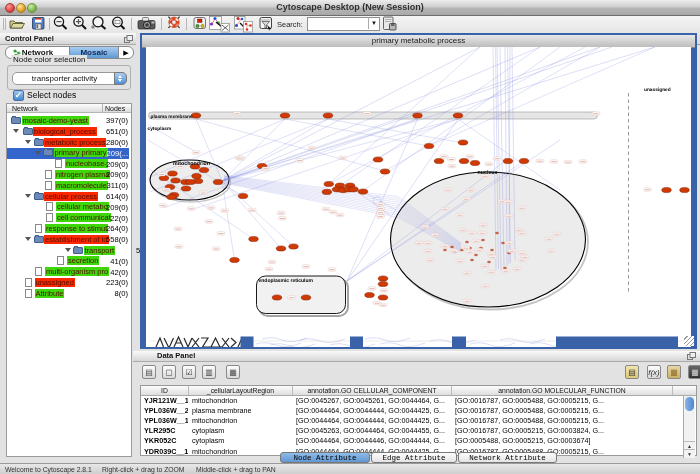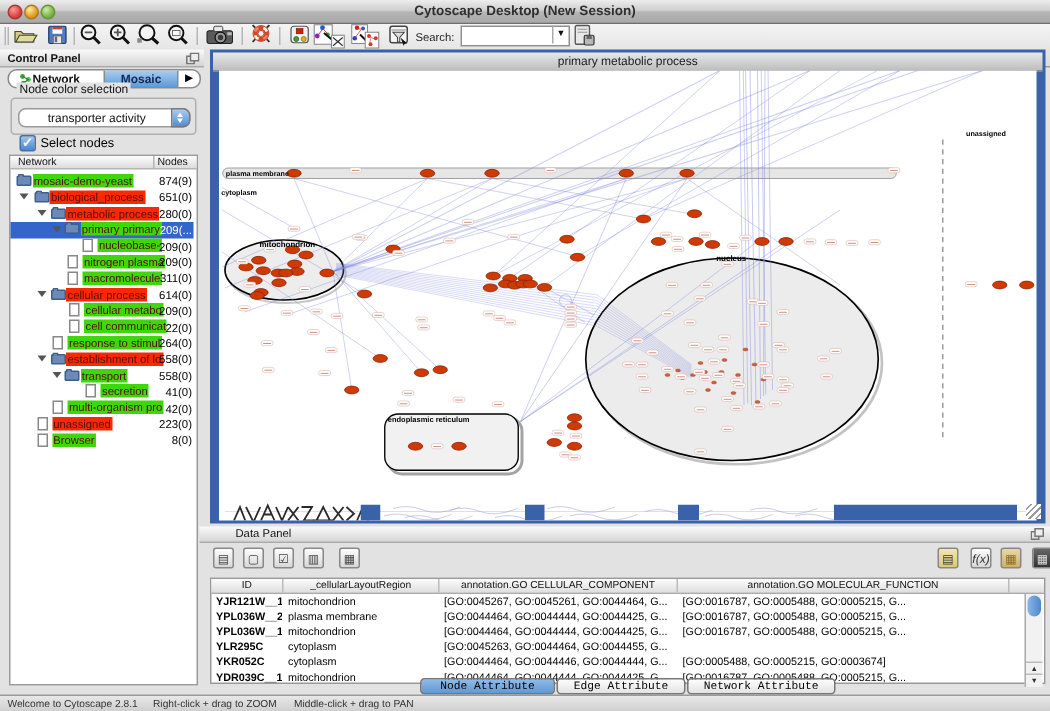--- a/index.html
+++ b/index.html
@@ -54,21 +54,21 @@
 #netwin{left:140px;top:33px;width:557px;height:316px;background:#3a62a8;}
 #nettitle{position:absolute;left:2px;top:2px;right:2px;height:12px;
  background:linear-gradient(#e8e8e8,#bdbdbd);border-bottom:1px solid #8a8a8a;
  font-size:8px;color:#1a1a1a;text-align:center;line-height:12px;}
 #netcanvas{position:absolute;left:6px;top:14px;width:545px;height:300px;background:#fff;}
 #netgrip{position:absolute;right:3px;bottom:3px;width:10px;height:10px;
  background:repeating-linear-gradient(135deg,#fff 0 2px,#999 2px 3px);}
 
 #dpanel{left:133px;top:350px;width:567px;height:113px;background:#e2e2e2;}
 #dphead{position:absolute;left:0;top:1px;width:100%;height:11px;background:linear-gradient(#fafafa,#d5d5d5);border-bottom:1px solid #aaa;box-sizing:border-box;}
-#dphead .t{font-size:7.5px;font-weight:normal;color:#111;padding-left:24px;line-height:10px;}
+#dphead .t{font-size:7.5px;font-weight:bold;color:#111;padding-left:24px;line-height:10px;}
 .dicon{position:absolute;width:14px;height:14px;background:linear-gradient(#fdfdfd,#d8d8d8);border:1px solid #888;border-radius:2px;box-sizing:border-box;}
 #dtable{position:absolute;left:7px;top:35px;width:557px;height:71px;background:#fff;border:1px solid #999;box-sizing:border-box;}
 #dthead{position:absolute;left:0;top:0;width:100%;height:9px;background:linear-gradient(#fcfcfc,#dedede);border-bottom:1px solid #aaa;}
 #dthead div{position:absolute;top:0;font-size:6.8px;color:#111;text-align:center;line-height:9px;border-right:1px solid #bbb;box-sizing:border-box;height:9px;overflow:hidden;}
 .drow{position:absolute;left:0;width:100%;height:10.2px;font-size:7.2px;color:#000;}
 .drow div{position:absolute;top:0;line-height:10.2px;white-space:nowrap;overflow:hidden;}
 #dscroll{position:absolute;right:1px;top:10px;width:11px;height:62px;background:#f2f2f2;border-left:1px solid #aaa;}
 #dthumb{position:absolute;left:1px;top:1px;width:9px;height:14px;border-radius:5px;background:linear-gradient(90deg,#8ab4e8,#4d88cc);}
 
 .btab{position:absolute;top:452px;height:11px;border:1px solid #777;background:linear-gradient(#fdfdfd,#e3e3e3);border-radius:3px;font-size:7.5px;color:#000;text-align:center;line-height:10px;box-sizing:border-box;font-family:Liberation Mono, monospace;}
@@ -221,21 +221,21 @@
   <div id="treebox" class="abs">
     <div id="treehead">
         <span style="position:absolute;left:5px;top:0.5px">Network</span>
         <span style="position:absolute;left:98px;top:0.5px">Nodes</span>
       <div style="position:absolute;left:95px;top:0;width:1px;height:8px;background:#b5b5b5"></div>
     </div>
     <div id="treerows">
     <div class="trow" style="top:11.4px;">
           <div class="folder" style="left:3.5px;"></div>
           <div class="lbl gbg" style="left:14.5px;max-width:87px;">mosaic-demo-yeast</div>
-          <div class="cnt" style="">874(9)</div>
+          <div class="cnt" style="">397(0)</div>
         </div>
     <div class="trow" style="top:22.2px;">
           <div class="arr" style="left:6.0px;"></div>
           <div class="folder" style="left:15.5px;"></div>
           <div class="lbl rbg" style="left:26.0px;max-width:76px;">biological_process</div>
           <div class="cnt" style="">651(0)</div>
         </div>
     <div class="trow" style="top:33.0px;">
           <div class="arr" style="left:17.5px;"></div>
           <div class="folder" style="left:26.5px;"></div>
@@ -283,21 +283,21 @@
           <div class="file" style="left:28.0px;"></div>
           <div class="lbl gbg" style="left:38.0px;max-width:64px;">response to stimul</div>
           <div class="cnt" style="">264(0)</div>
         </div>
     <div class="trow" style="top:130.2px;">
           <div class="arr" style="left:17.5px;"></div>
           <div class="folder" style="left:26.5px;"></div>
           <div class="lbl rbg" style="left:37.0px;max-width:65px;">establishment of lo</div>
           <div class="cnt" style="">558(0)</div>
         </div>
-    <div class="trow" style="top:141.0px;">
+    <div class="trow" style="top:141.0px;margin-left:30px;">
           <div class="arr" style="left:28.0px;"></div>
           <div class="folder" style="left:36.0px;"></div>
           <div class="lbl gbg" style="left:46.5px;max-width:55px;">transport</div>
           <div class="cnt" style="">558(0)</div>
         </div>
     <div class="trow" style="top:151.8px;">
           <div class="file" style="left:49.5px;"></div>
           <div class="lbl gbg" style="left:60.0px;max-width:42px;">secretion</div>
           <div class="cnt" style="">41(0)</div>
         </div>
@@ -306,21 +306,21 @@
           <div class="lbl gbg" style="left:38.0px;max-width:64px;">multi-organism pro</div>
           <div class="cnt" style="">42(0)</div>
         </div>
     <div class="trow" style="top:173.4px;">
           <div class="file" style="left:17.5px;"></div>
           <div class="lbl rbg" style="left:27.5px;max-width:75px;">unassigned</div>
           <div class="cnt" style="">223(0)</div>
         </div>
     <div class="trow" style="top:184.2px;">
           <div class="file" style="left:17.5px;"></div>
-          <div class="lbl gbg" style="left:27.5px;max-width:75px;">Browser</div>
+          <div class="lbl gbg" style="left:27.5px;max-width:75px;">Attribute</div>
           <div class="cnt" style="">8(0)</div>
         </div>
     </div>
   </div>
 </div>
 
 <div id="netwin" class="abs">
   <div id="nettitle">primary metabolic process</div>
   <div id="netcanvas">
     <svg id="netsvg" width="545" height="300" viewBox="146 47 545 300">
@@ -936,20 +936,21 @@
       <div class="drow" style="top:29.9px;">
           <div style="left:3px;width:44px;font-weight:bold;">YPL036W__1</div>
           <div style="left:51px;width:100px;">mitochondrion</div>
           <div style="left:155px;width:155px;">[GO:0044464, GO:0044444, GO:0044425, G...</div>
           <div style="left:314px;width:218px;">[GO:0016787, GO:0005488, GO:0005215, G...</div>
         </div>
       <div class="drow" style="top:40.1px;">
           <div style="left:3px;width:44px;font-weight:bold;">YLR295C</div>
           <div style="left:51px;width:100px;">cytoplasm</div>
           <div style="left:155px;width:155px;">[GO:0045263, GO:0044464, GO:0044455, G...</div>
+          <div style="left:314px;width:218px;">[GO:0016787, GO:0005215, GO:0003824, G...</div>
         </div>
       <div class="drow" style="top:50.3px;">
           <div style="left:3px;width:44px;font-weight:bold;">YKR052C</div>
           <div style="left:51px;width:100px;">cytoplasm</div>
           <div style="left:155px;width:155px;">[GO:0044464, GO:0044446, GO:0044444, G...</div>
           <div style="left:314px;width:218px;">[GO:0005488, GO:0005215, GO:0003674]</div>
         </div>
       <div class="drow" style="top:60.5px;">
           <div style="left:3px;width:44px;font-weight:bold;">YDR039C__1</div>
           <div style="left:51px;width:100px;">mitochondrion</div>

